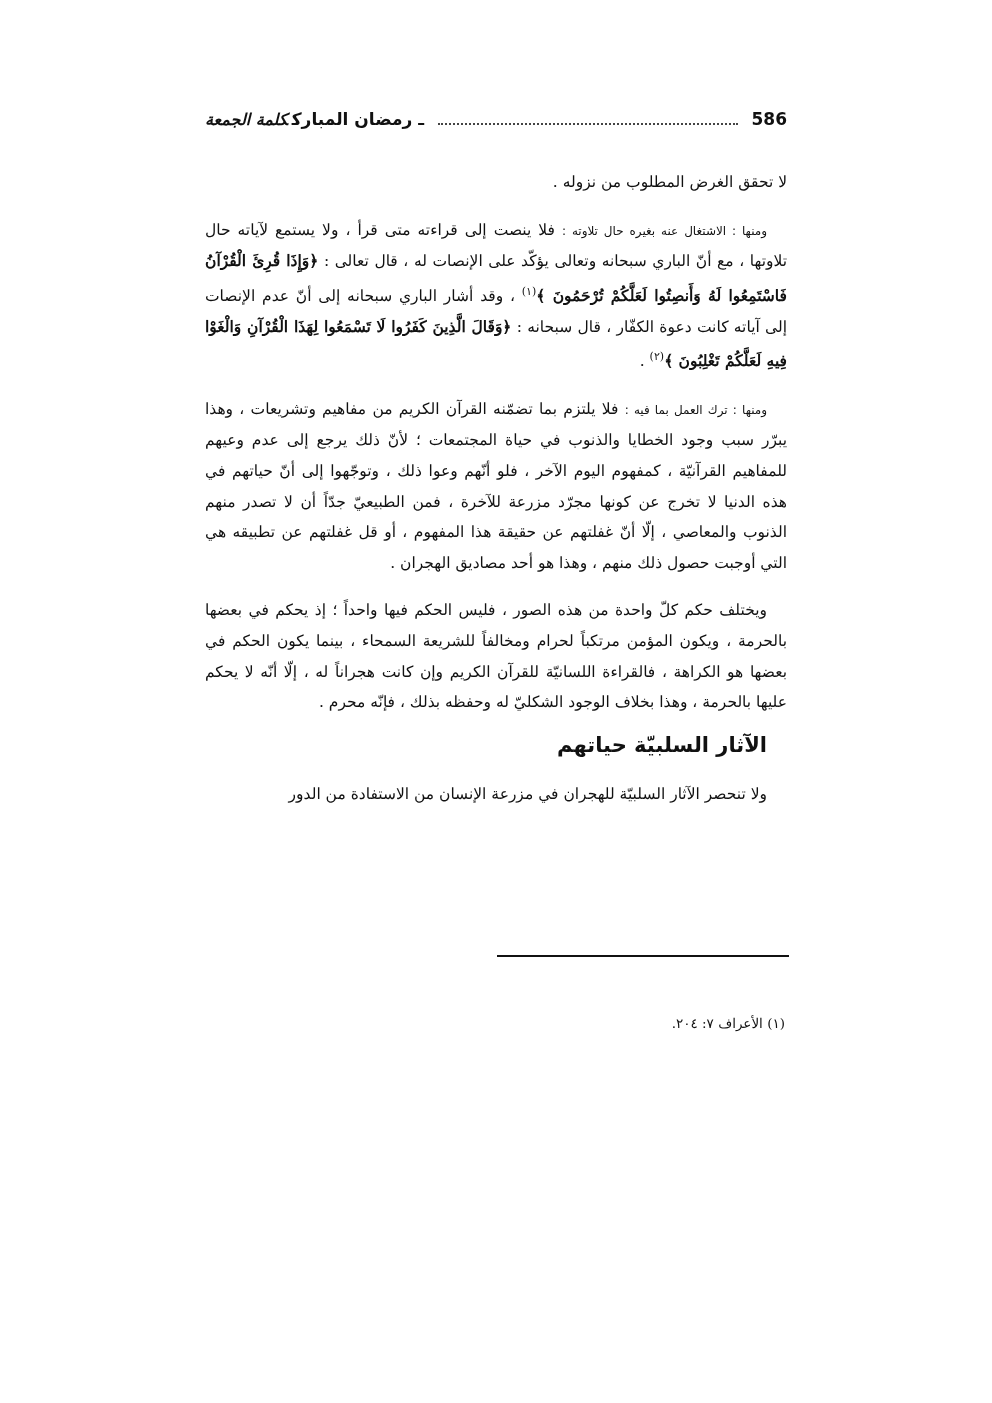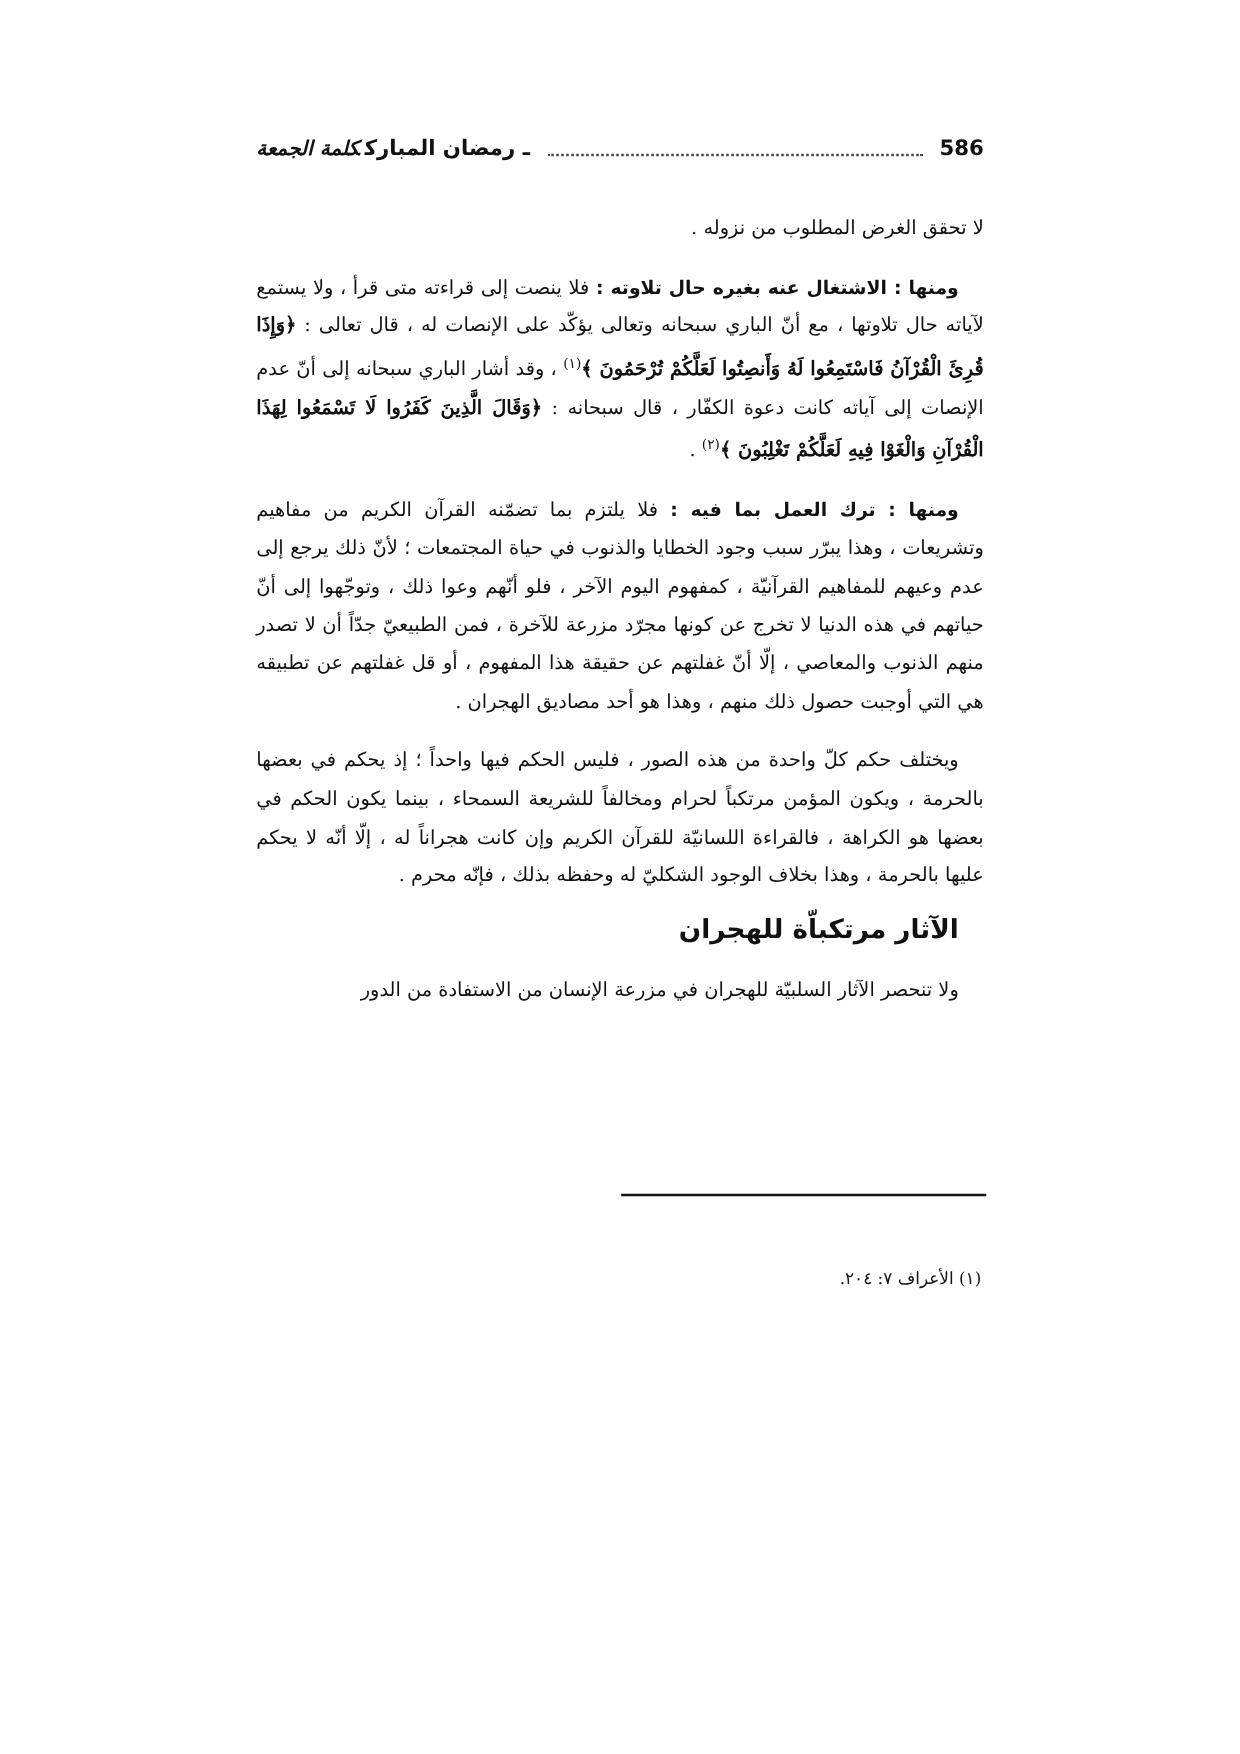--- a/index.html
+++ b/index.html
@@ -11,21 +11,21 @@
   .header .title { font-family: "DejaVu Sans", sans-serif; font-weight: bold; font-size: 17px;
                    direction: rtl; white-space: nowrap; }
   .header .calligraphy { font-family: "DejaVu Serif", serif; font-size: 16px; font-style: italic;
                          margin-right: 4px; direction: rtl; white-space: nowrap; }
   .header .dots { flex: 1; border-bottom: 2px dotted #444; margin: 0 14px; height: 10px; }
   .header .pageno { font-family: "DejaVu Sans", sans-serif; font-weight: bold; font-size: 17px; }
   .body { position: absolute; left: 205px; top: 150px; width: 582px; direction: rtl;
           font-size: 15.5px; line-height: 30.6px; text-align: justify; }
   .body p { margin: 17px 0 6px 0; }
   .body p.indent { text-indent: 20px; }
-  .body .lead { font-family: "DejaVu Sans", sans-serif; font-weight: bold; font-size: 15px; }
+  .body .lead { font-family: "DejaVu Sans", sans-serif; font-weight: normal; font-size: 12px; }
   .body .quran { font-weight: bold; }
   .body sup { font-size: 11px; }
   .heading { font-family: "DejaVu Sans", sans-serif; font-weight: bold; font-size: 21px;
              margin: 10px 20px 12px 0; line-height: 34px; }
   .fn-rule { position: absolute; left: 497px; top: 955px; width: 292px; height: 2px; background: #111; }
   .footnotes { position: absolute; left: 497px; top: 1010px; width: 288px; direction: rtl;
                font-size: 13.5px; line-height: 26px; }
   .footnotes div { white-space: nowrap; }
 </style>
 </head>
@@ -47,21 +47,21 @@
     <p class="indent">
       <span class="lead">ومنها : الاشتغال عنه بغيره حال تلاوته :</span><span> فلا ينصت إلى قراءته متى قرأ ، ولا يستمع لآياته حال تلاوتها ، مع أنّ الباري سبحانه وتعالى يؤكّد على الإنصات له ، قال تعالى : </span><span class="quran">﴿وَإِذَا قُرِئَ الْقُرْآنُ فَاسْتَمِعُوا لَهُ وَأَنصِتُوا لَعَلَّكُمْ تُرْحَمُونَ ﴾</span><sup>(١)</sup><span> ، وقد أشار الباري سبحانه إلى أنّ عدم الإنصات إلى آياته كانت دعوة الكفّار ، قال سبحانه : </span><span class="quran">﴿وَقَالَ الَّذِينَ كَفَرُوا لَا تَسْمَعُوا لِهَذَا الْقُرْآنِ وَالْغَوْا فِيهِ لَعَلَّكُمْ تَغْلِبُونَ ﴾</span><sup>(٢)</sup><span> .</span>
     </p>
 
     <p class="indent">
       <span class="lead">ومنها : ترك العمل بما فيه :</span><span> فلا يلتزم بما تضمّنه القرآن الكريم من مفاهيم وتشريعات ، وهذا يبرّر سبب وجود الخطايا والذنوب في حياة المجتمعات ؛ لأنّ ذلك يرجع إلى عدم وعيهم للمفاهيم القرآنيّة ، كمفهوم اليوم الآخر ، فلو أنّهم وعوا ذلك ، وتوجّهوا إلى أنّ حياتهم في هذه الدنيا لا تخرج عن كونها مجرّد مزرعة للآخرة ، فمن الطبيعيّ جدّاً أن لا تصدر منهم الذنوب والمعاصي ، إلّا أنّ غفلتهم عن حقيقة هذا المفهوم ، أو قل غفلتهم عن تطبيقه هي التي أوجبت حصول ذلك منهم ، وهذا هو أحد مصاديق الهجران .</span>
     </p>
 
     <p class="indent">ويختلف حكم كلّ واحدة من هذه الصور ، فليس الحكم فيها واحداً ؛ إذ يحكم في بعضها بالحرمة ، ويكون المؤمن مرتكباً لحرام ومخالفاً للشريعة السمحاء ، بينما يكون الحكم في بعضها هو الكراهة ، فالقراءة اللسانيّة للقرآن الكريم وإن كانت هجراناً له ، إلّا أنّه لا يحكم عليها بالحرمة ، وهذا بخلاف الوجود الشكليّ له وحفظه بذلك ، فإنّه محرم .</p>
 
-    <div class="heading">الآثار مرتكباّة للهجران</div>
+    <div class="heading">الآثار السلبيّة حياتهم</div>
 
     <p class="indent">ولا تنحصر الآثار السلبيّة للهجران في مزرعة الإنسان من الاستفادة من الدور</p>
   </div>
 
   <div class="fn-rule"></div>
 
   <div class="footnotes">
     <div>
       <span>(١)</span>
       <span>الأعراف ٧: ٢٠٤.</span>

